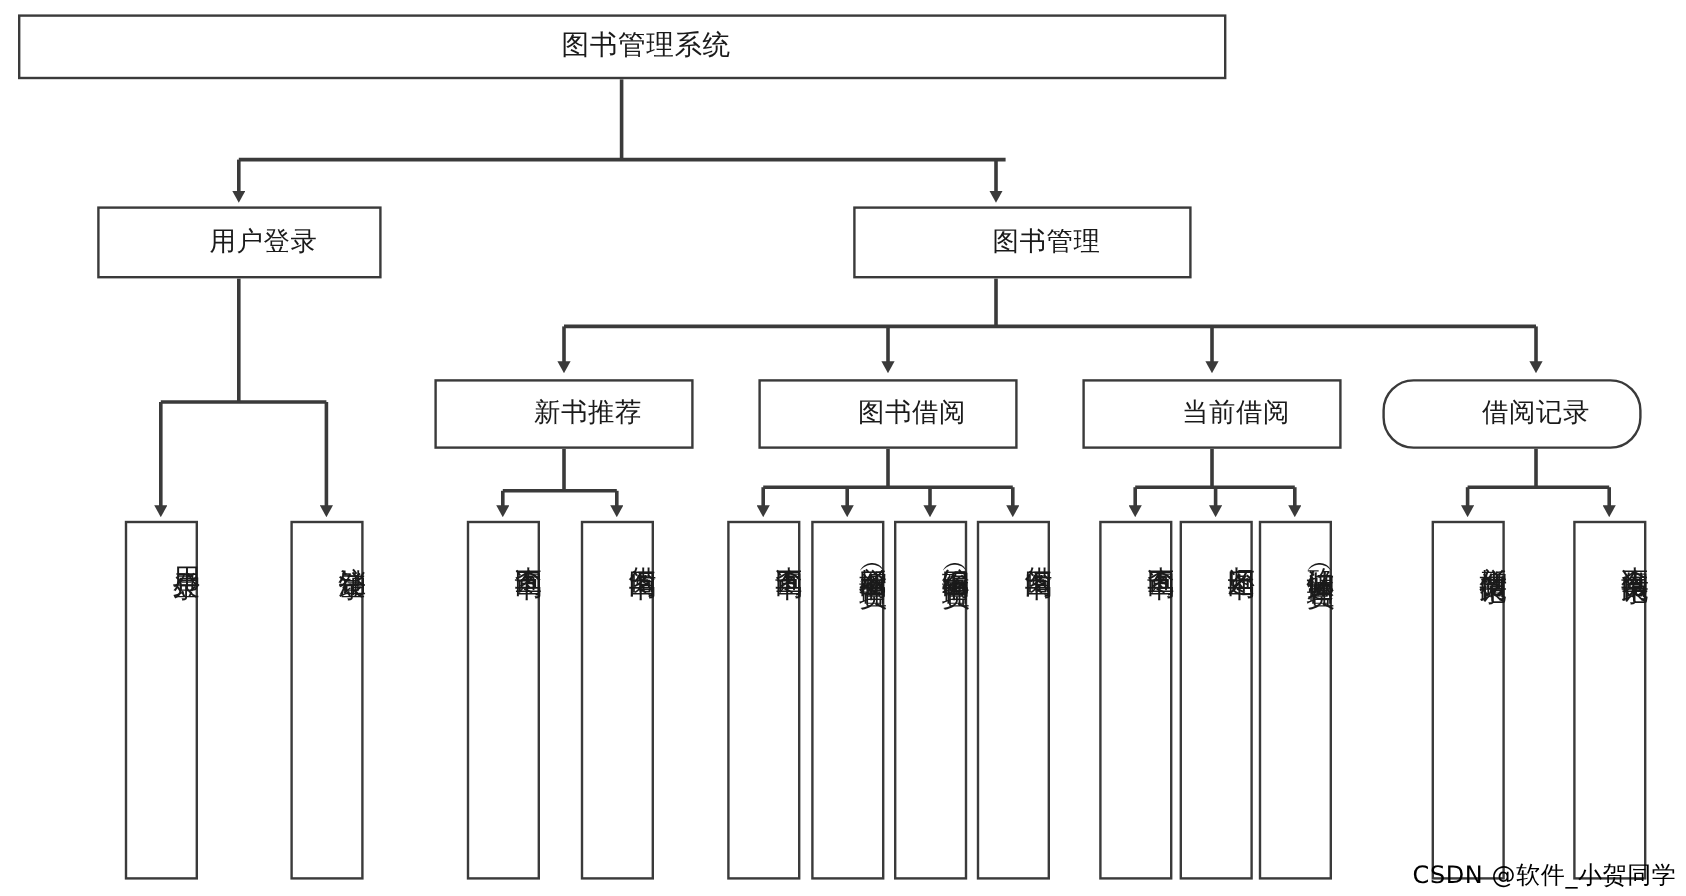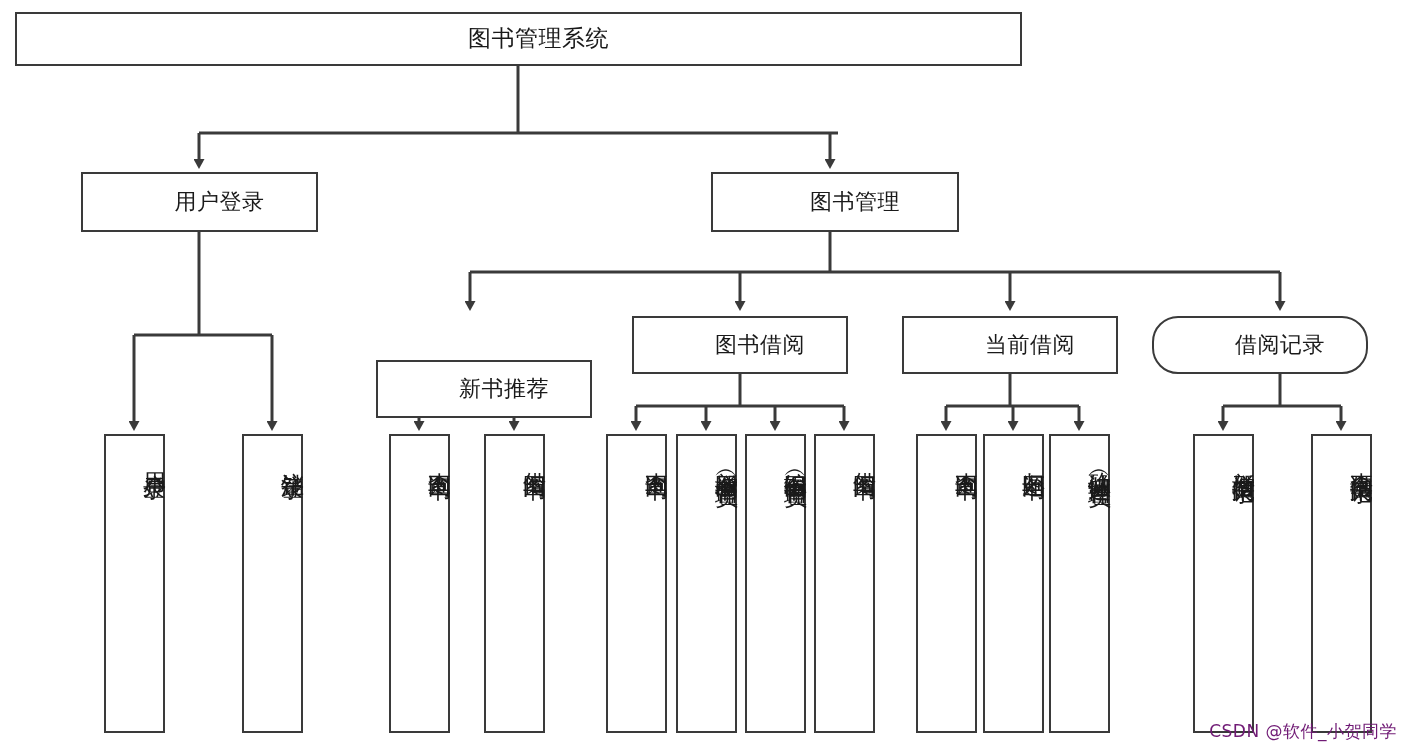--- a/index.html
+++ b/index.html
@@ -62,22 +62,22 @@
     text-orientation: upright;
     font-size: 23px;
     letter-spacing: 2px;
     line-height: 1;
     white-space: nowrap;
   }
   #watermark {
     position: absolute;
     right: 8px;
     bottom: 4px;
-    font-size: 17px;
-    color: #701a75;
+    font-size: 20px;
+    color: #000000;
     letter-spacing: 0.5px;
     z-index: 5;
     white-space: nowrap;
     font-family: "DejaVu Sans", "Liberation Sans", sans-serif;
     text-align: center;
   }
 </style>
 </head>
 <body>
 
@@ -135,25 +135,25 @@
     </g>
   </svg>
 
   <div class="node h root" style="left: 15px; top: 12px; width: 1007px; height: 54px;">
     <span class="label">图书管理系统</span>
   </div>
 
   <div class="node h" style="left: 81px; top: 172px; width: 237px; height: 60px;">
     <span class="label">用户登录</span>
   </div>
-  <div class="node h" style="left: 711px; top: 172px; width: 248px; height: 60px;">
+  <div class="node h" style="left: 711px; top: 172px; width: 282px; height: 60px;">
     <span class="label">图书管理</span>
   </div>
 
-  <div class="node h" style="left: 376px; top: 316px; width: 216px; height: 58px; margin-top: 44px;">
+  <div class="node h" style="left: 362px; top: 316px; width: 216px; height: 58px;">
     <span class="label">新书推荐</span>
   </div>
   <div class="node h" style="left: 902px; top: 316px; width: 216px; height: 58px;">
     <span class="label">当前借阅</span>
   </div>
   <div class="node h" style="left: 632px; top: 316px; width: 216px; height: 58px;">
     <span class="label">图书借阅</span>
   </div>
   <div class="node h" style="left: 1152px; top: 316px; width: 216px; height: 58px; border-radius: 26px;">
     <span class="label">借阅记录</span>

